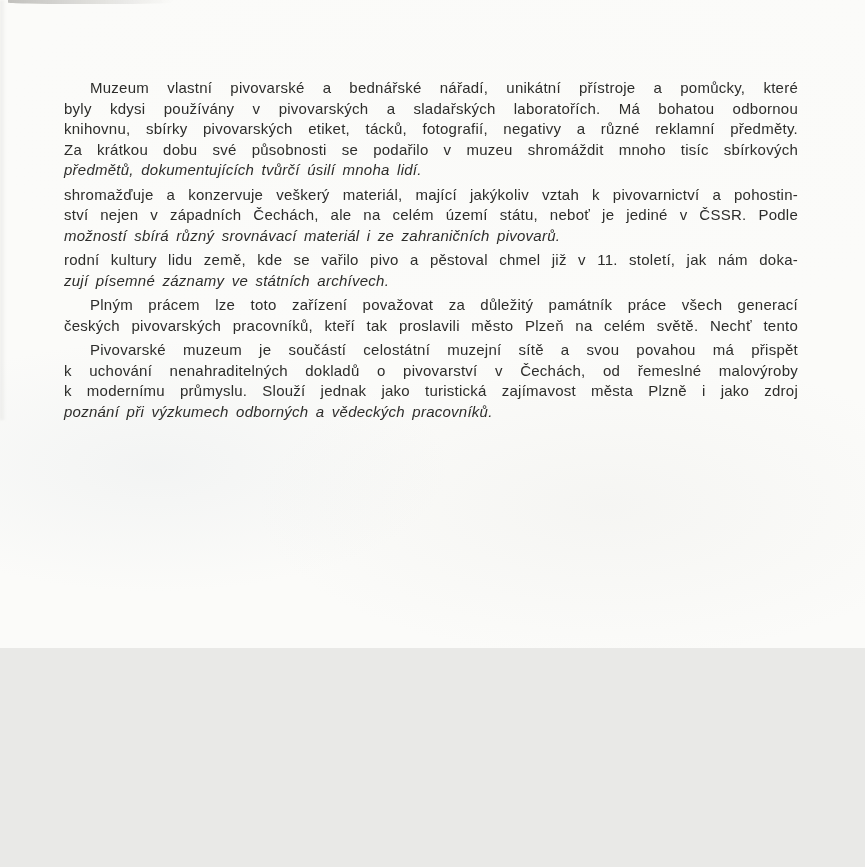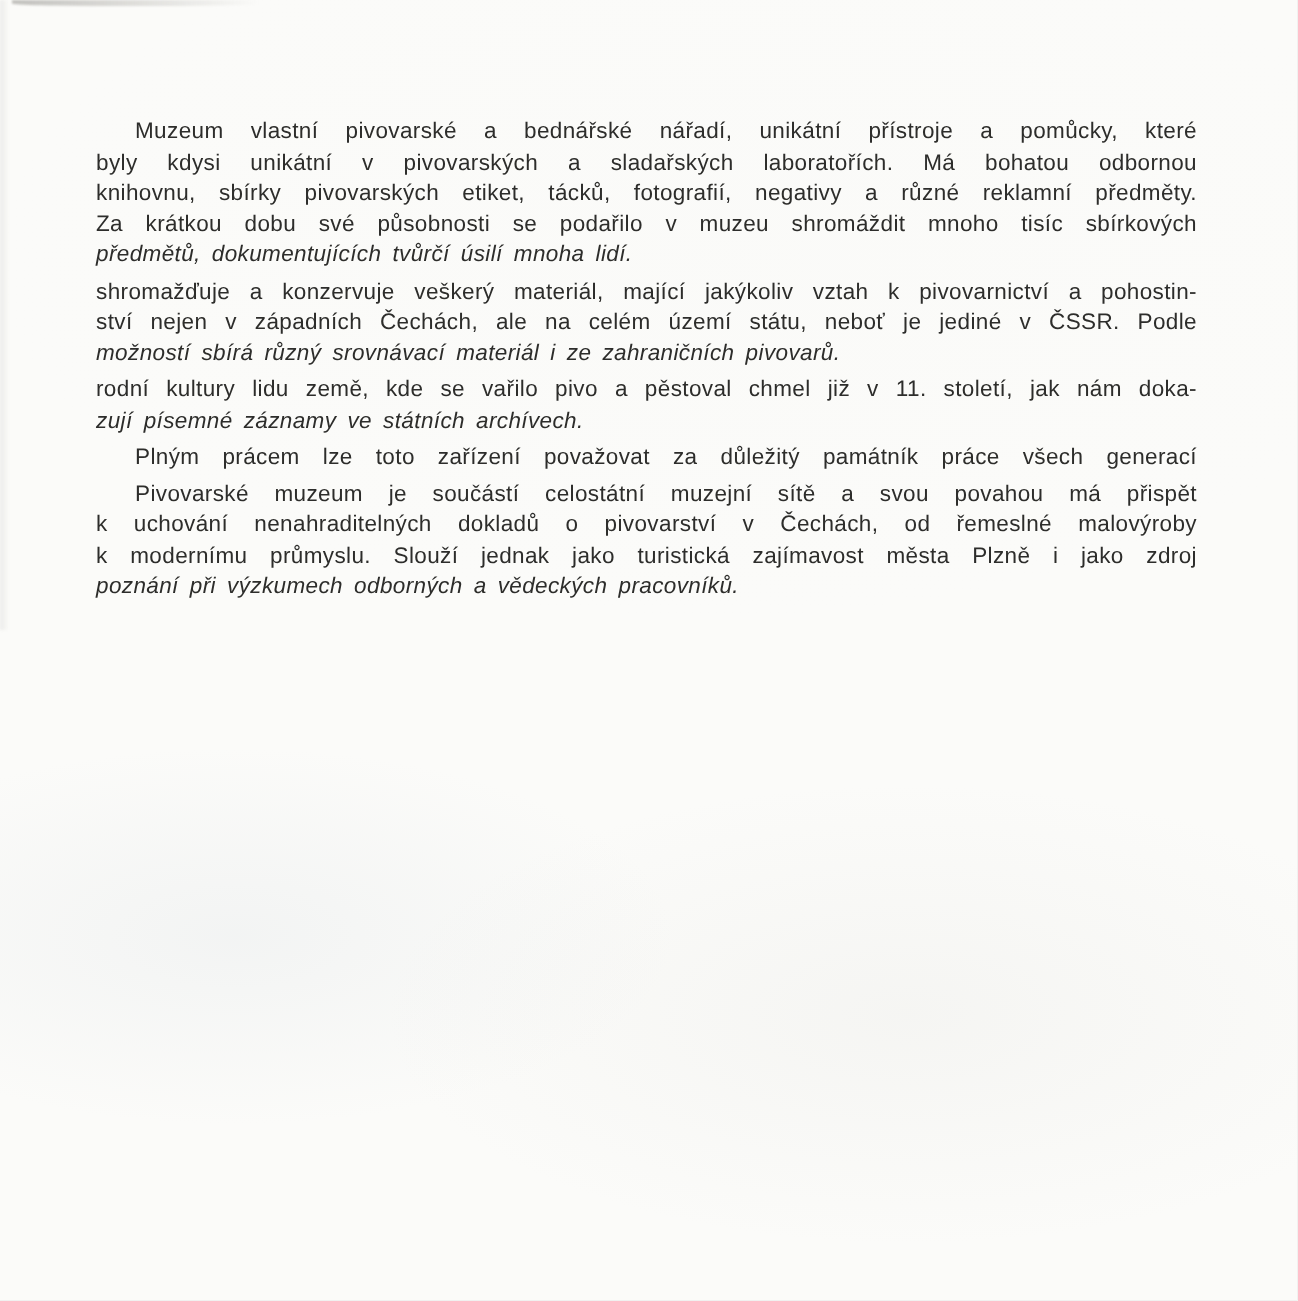--- a/index.html
+++ b/index.html
@@ -3,21 +3,21 @@
 <meta charset="utf-8">
 <style>
   html, body {
     margin: 0;
     padding: 0;
     background: #e9e9e7;
   }
   .scan-page {
     position: relative;
     width: 865px;
-    height: 867px;
+    height: 648px;
     margin: 0;
     background:
       radial-gradient(ellipse 420px 180px at 18% 72%, rgba(205,212,218,0.18), rgba(205,212,218,0) 70%),
       radial-gradient(ellipse 500px 220px at 70% 78%, rgba(210,210,205,0.14), rgba(210,210,205,0) 70%),
       radial-gradient(ellipse 600px 300px at 55% 20%, rgba(250,250,248,0.6), rgba(250,250,248,0) 80%),
       #fbfbf9;
     overflow: hidden;
     font-family: "Liberation Sans", "DejaVu Sans", sans-serif;
   }
   
@@ -78,39 +78,40 @@
 
 <div class="scan-page">
 
   <div class="edge-smudge-top"></div>
   <div class="edge-shade-left"></div>
 
   <div class="text-block">
 
     <section class="paragraph">
       <div class="text-line indent">Muzeum vlastní pivovarské a bednářské nářadí, unikátní přístroje a pomůcky, které</div>
-      <div class="text-line">byly kdysi unikátní v pivovarských a sladařských laboratořích. Má bohatou odbornou</div>
+      <div class="text-line">byly kdysi používány v pivovarských a sladařských laboratořích. Má bohatou odbornou</div>
       <div class="text-line">knihovnu, sbírky pivovarských etiket, tácků, fotografií, negativy a různé reklamní předměty.</div>
       <div class="text-line">Za krátkou dobu své působnosti se podařilo v muzeu shromáždit mnoho tisíc sbírkových</div>
       <div class="text-line last">předmětů, dokumentujících tvůrčí úsilí mnoha lidí.</div>
     </section>
 
     <section class="paragraph">
       <div class="text-line">shromažďuje a konzervuje veškerý materiál, mající jakýkoliv vztah k pivovarnictví a pohostin-</div>
       <div class="text-line">ství nejen v západních Čechách, ale na celém území státu, neboť je jediné v ČSSR. Podle</div>
       <div class="text-line last">možností sbírá různý srovnávací materiál i ze zahraničních pivovarů.</div>
     </section>
 
     <section class="paragraph">
       <div class="text-line">rodní kultury lidu země, kde se vařilo pivo a pěstoval chmel již v 11. století, jak nám doka-</div>
       <div class="text-line last">zují písemné záznamy ve státních archívech.</div>
     </section>
 
     <section class="paragraph">
       <div class="text-line indent">Plným prácem lze toto zařízení považovat za důležitý památník práce všech generací</div>
+      <div class="text-line">českých pivovarských pracovníků, kteří tak proslavili město Plzeň na celém světě. Nechť tento</div>
     </section>
 
     <section class="paragraph">
       <div class="text-line indent">Pivovarské muzeum je součástí celostátní muzejní sítě a svou povahou má přispět</div>
       <div class="text-line">k uchování nenahraditelných dokladů o pivovarství v Čechách, od řemeslné malovýroby</div>
       <div class="text-line">k modernímu průmyslu. Slouží jednak jako turistická zajímavost města Plzně i jako zdroj</div>
       <div class="text-line last">poznání při výzkumech odborných a vědeckých pracovníků.</div>
     </section>
 
   </div>

